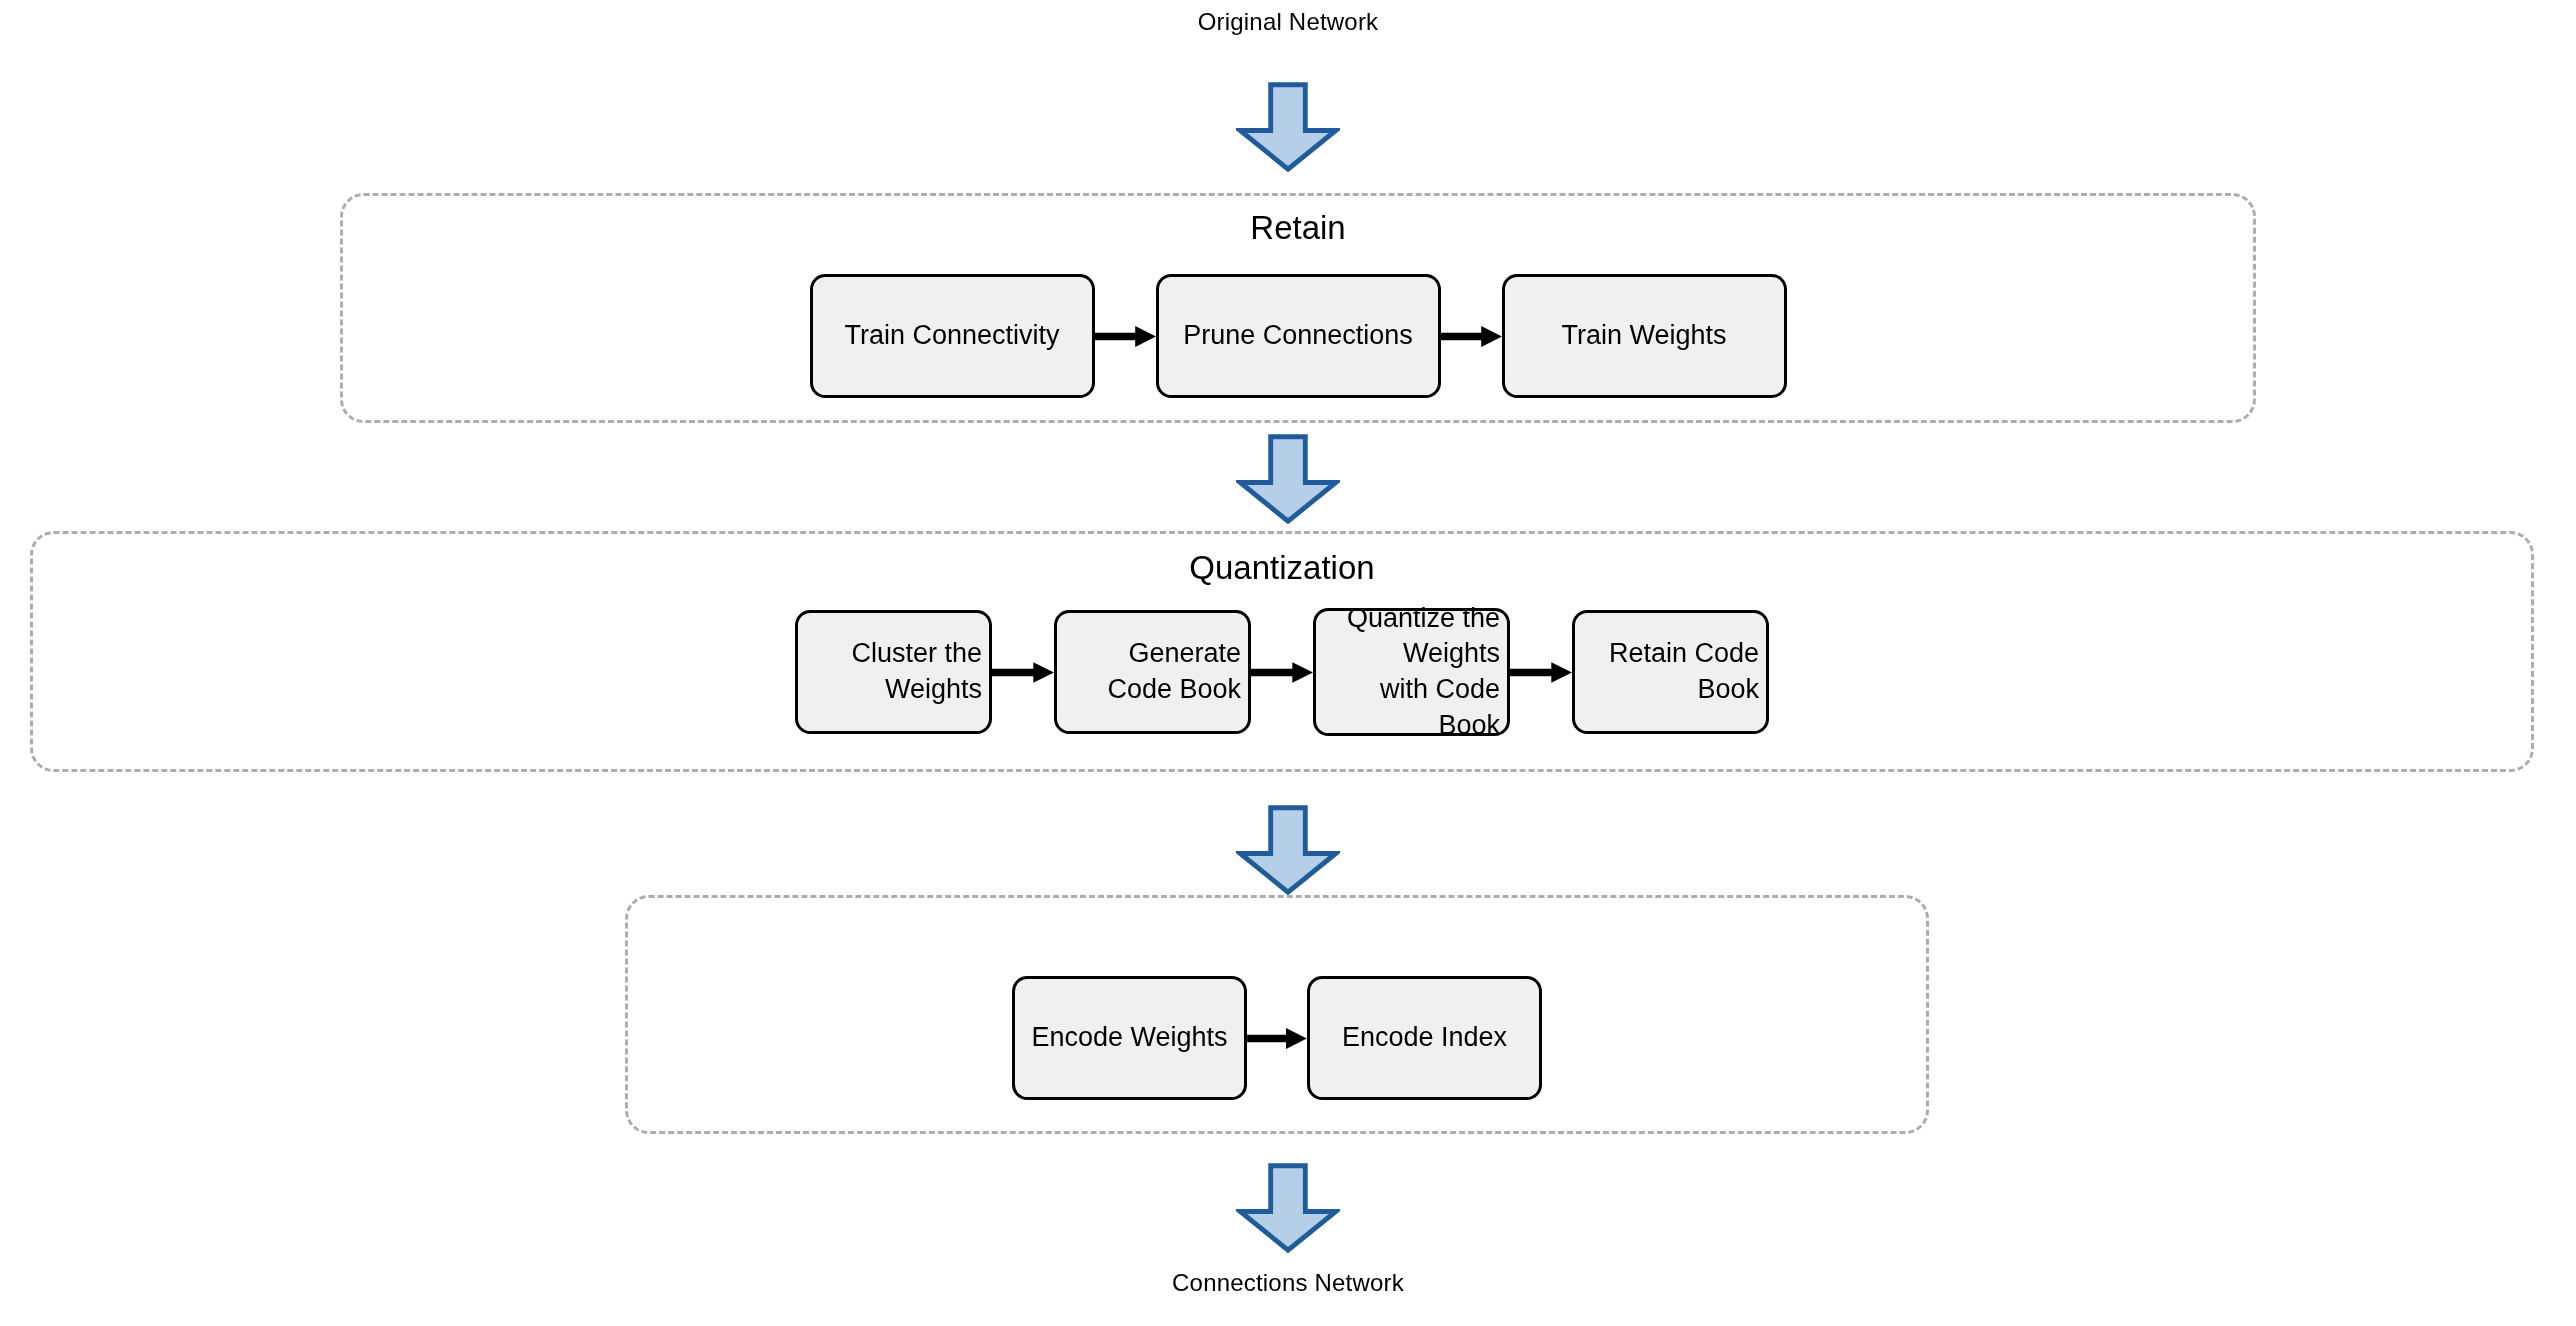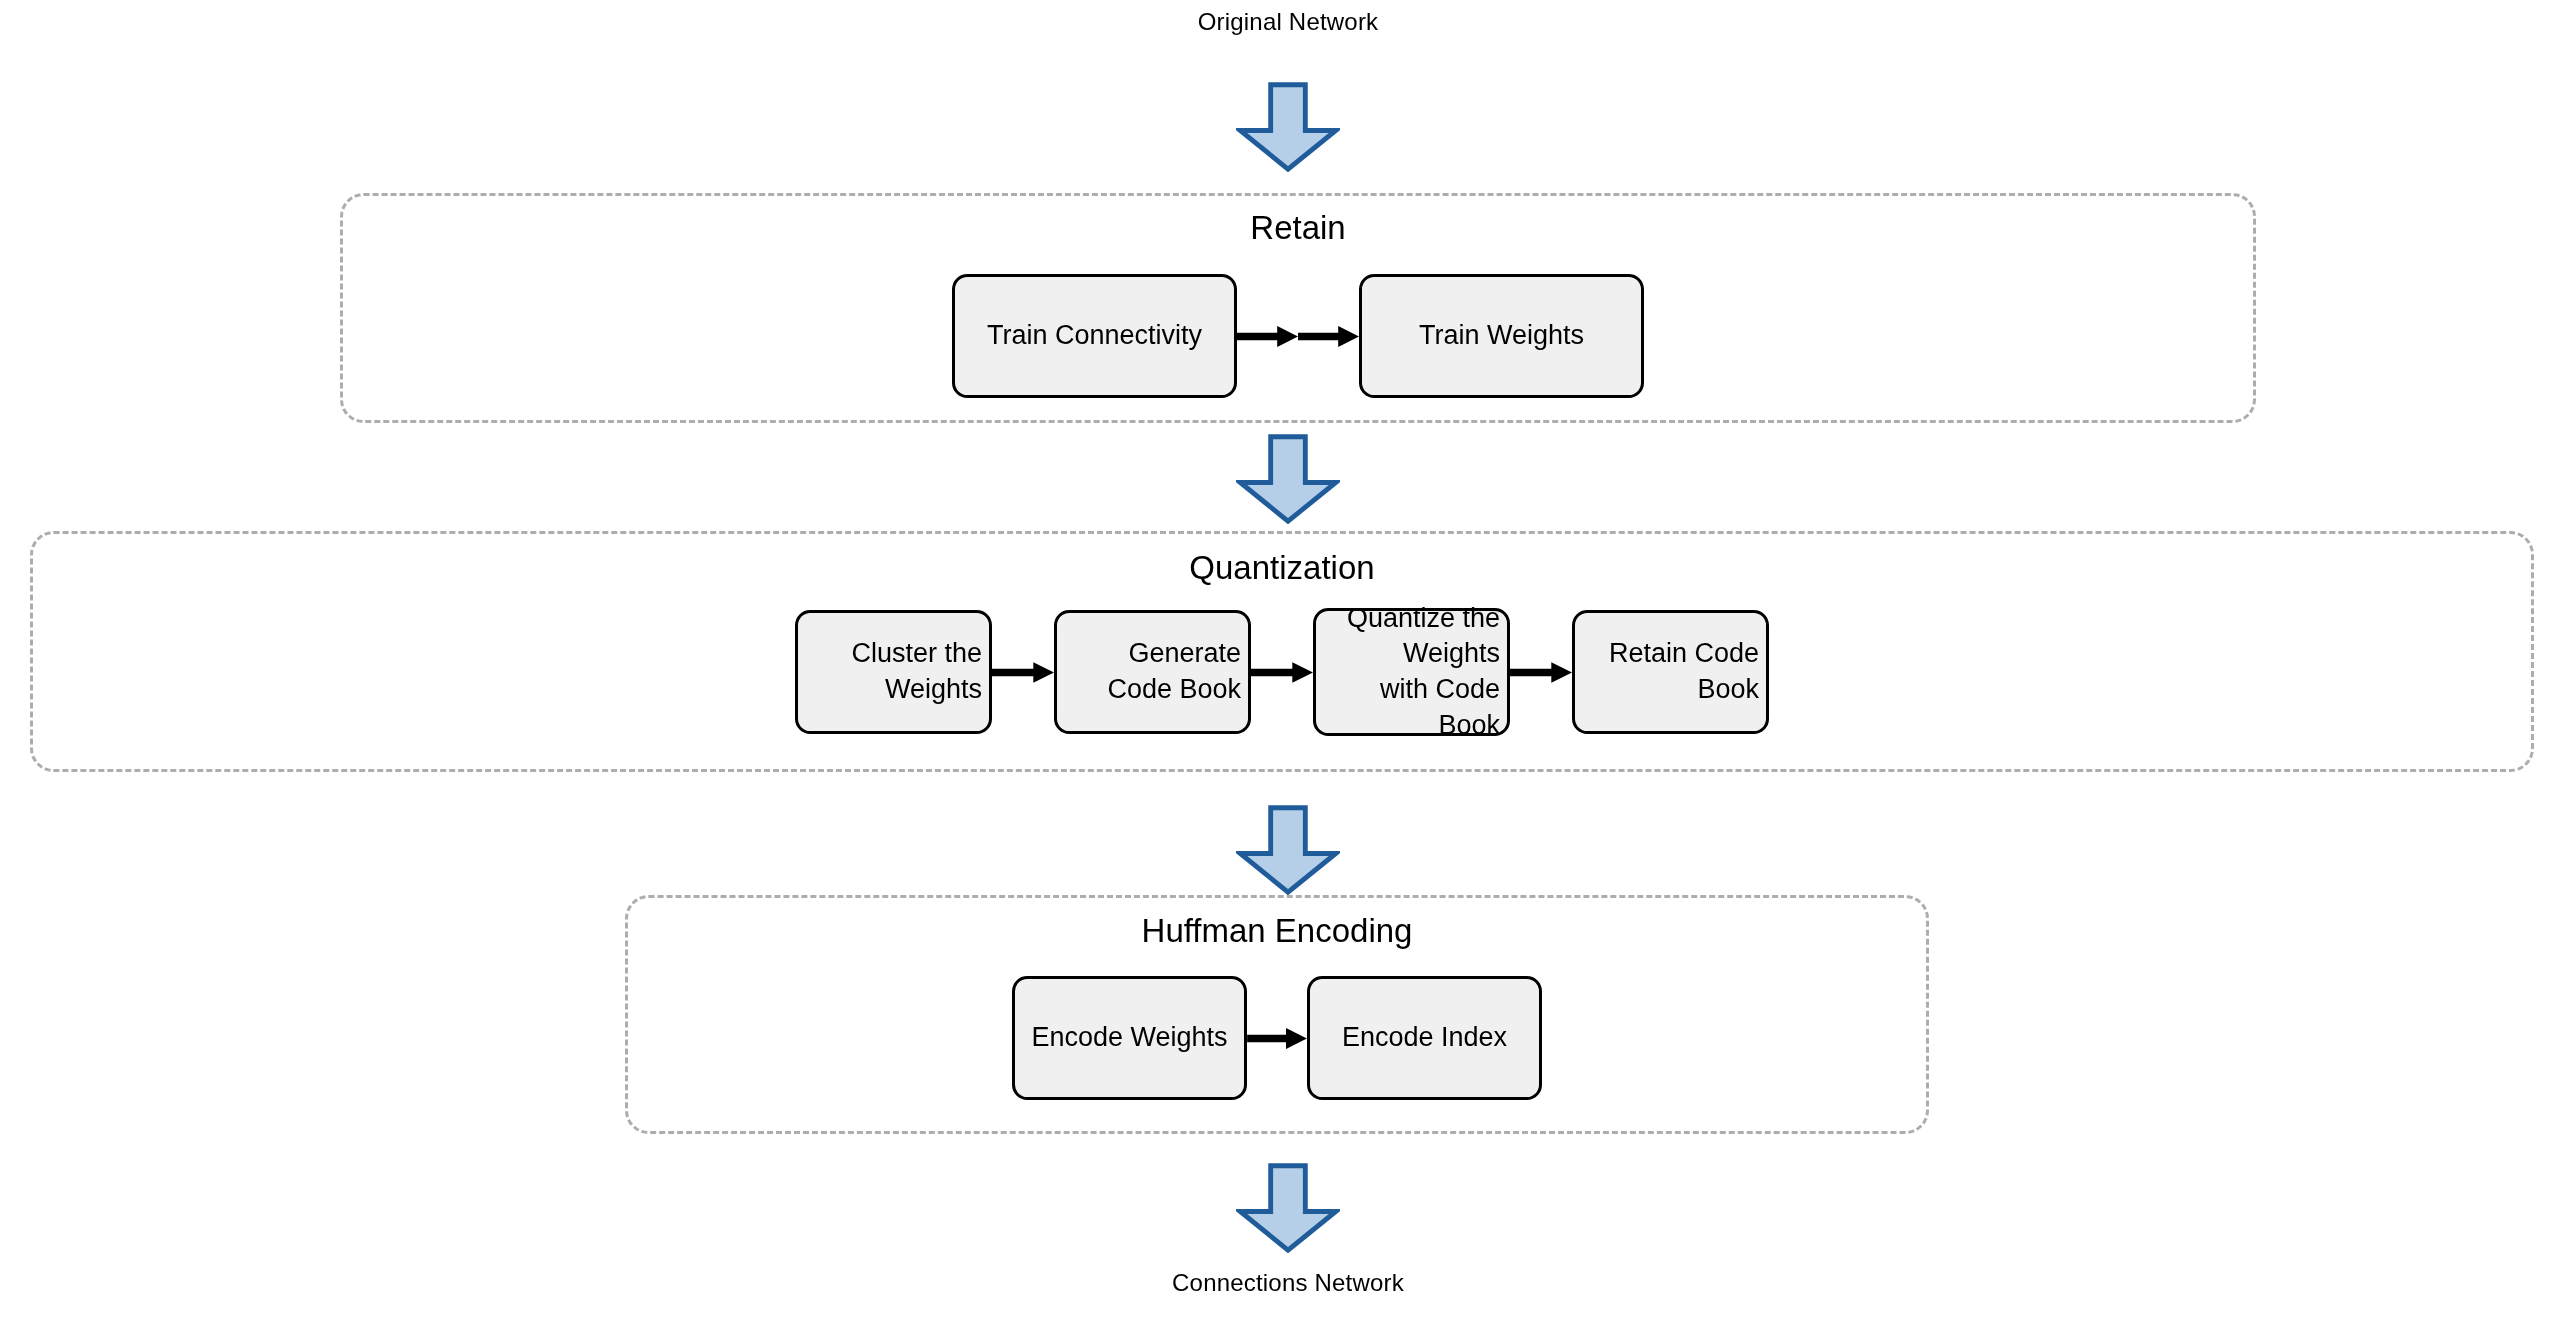--- a/index.html
+++ b/index.html
@@ -142,20 +142,21 @@
 
       <div class="step-box h1">Train Connectivity</div>
 
       <div class="connector">
         <svg width="61" height="25" viewBox="0 0 88 36">
           <line x1="0" y1="18" x2="62" y2="18" stroke="#000000" stroke-width="11"></line>
           <polygon points="58,3 88,18 58,33" fill="#000000"></polygon>
         </svg>
       </div>
 
+      <div class="step-box h1">Prune Connections</div>
 
       <div class="connector">
         <svg width="61" height="25" viewBox="0 0 88 36">
           <line x1="0" y1="18" x2="62" y2="18" stroke="#000000" stroke-width="11"></line>
           <polygon points="58,3 88,18 58,33" fill="#000000"></polygon>
         </svg>
       </div>
 
       <div class="step-box h1">Train Weights</div>
     </div>
@@ -203,21 +204,20 @@
     </div>
   </div>
 
   <div class="block-arrow" id="arrow-mid2">
     <svg width="104" height="90" viewBox="0 0 150 130">
       <polygon points="50,4 100,4 100,70 144,70 75,126 6,70 50,70" fill="#b6cfe9" stroke="#1f5c99" stroke-width="7" stroke-linejoin="miter"></polygon>
     </svg>
   </div>
 
   <div class="stage" id="stage-huffman">
-    <div class="stage-title">Huffman Encoding</div>
     <div class="step-row">
 
       <div class="step-box h1">Encode Weights</div>
 
       <div class="connector">
         <svg width="60" height="25" viewBox="0 0 86 36">
           <line x1="0" y1="18" x2="60" y2="18" stroke="#000000" stroke-width="11"></line>
           <polygon points="56,3 86,18 56,33" fill="#000000"></polygon>
         </svg>
       </div>

